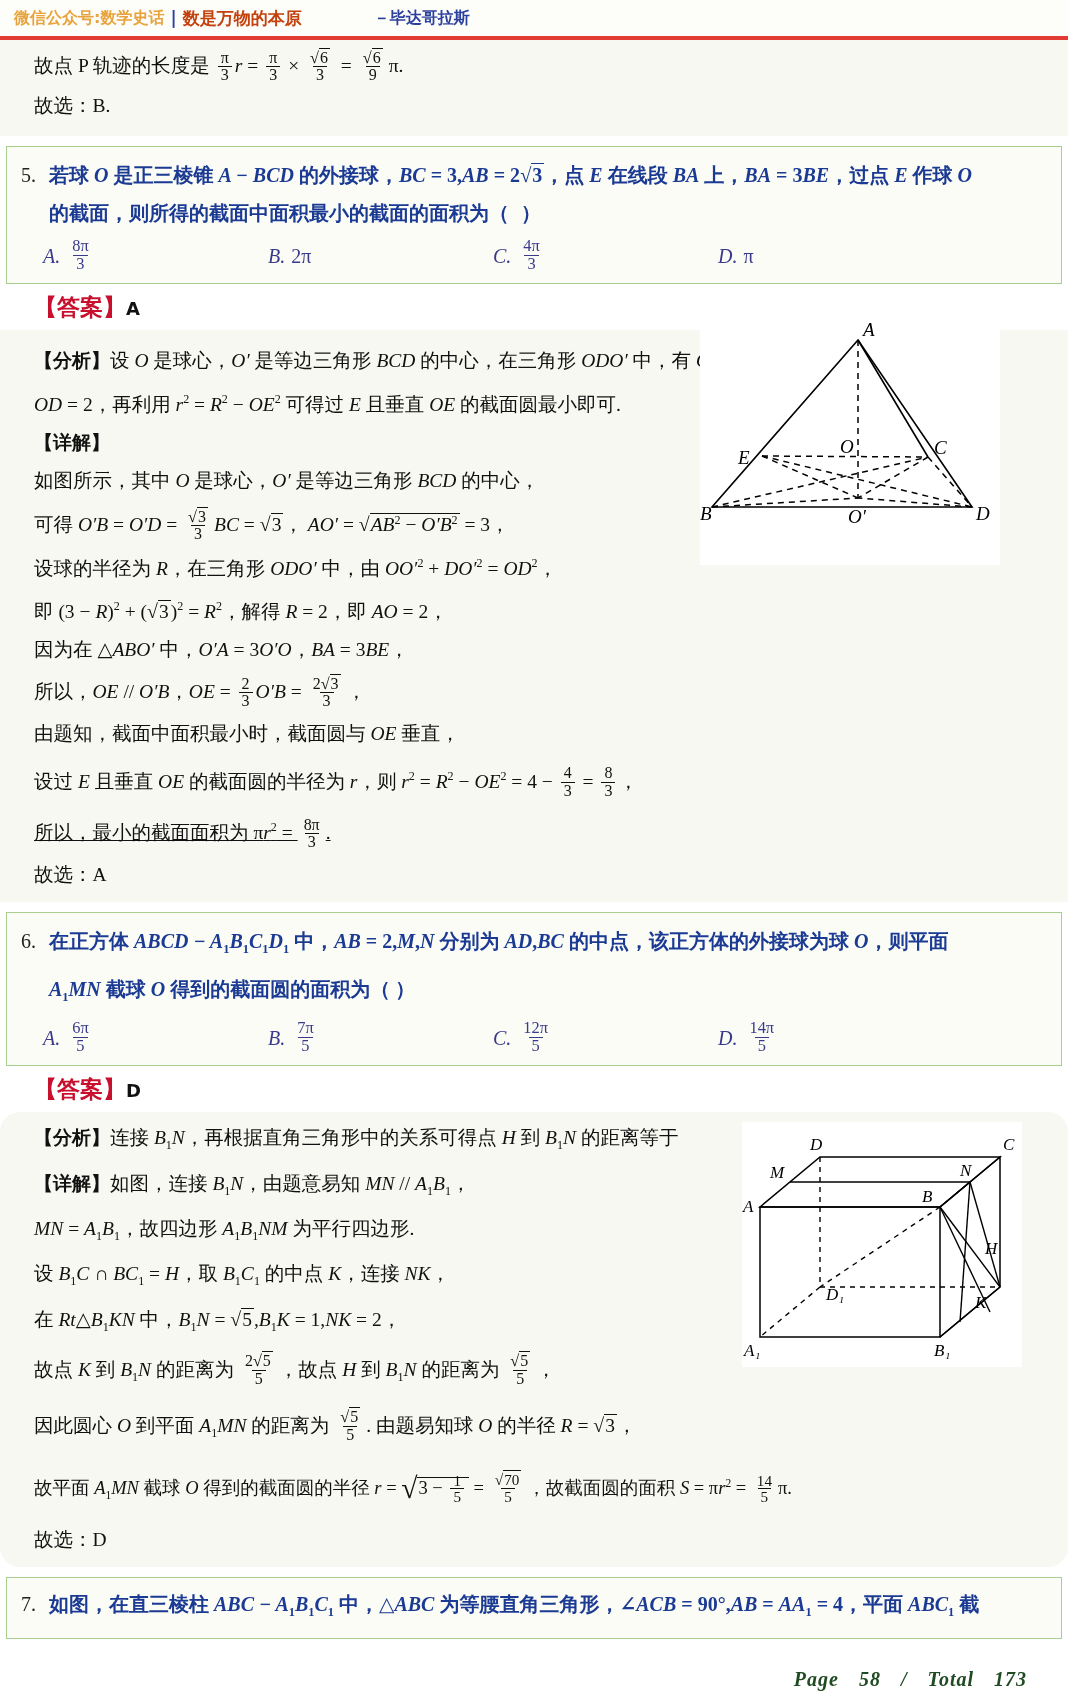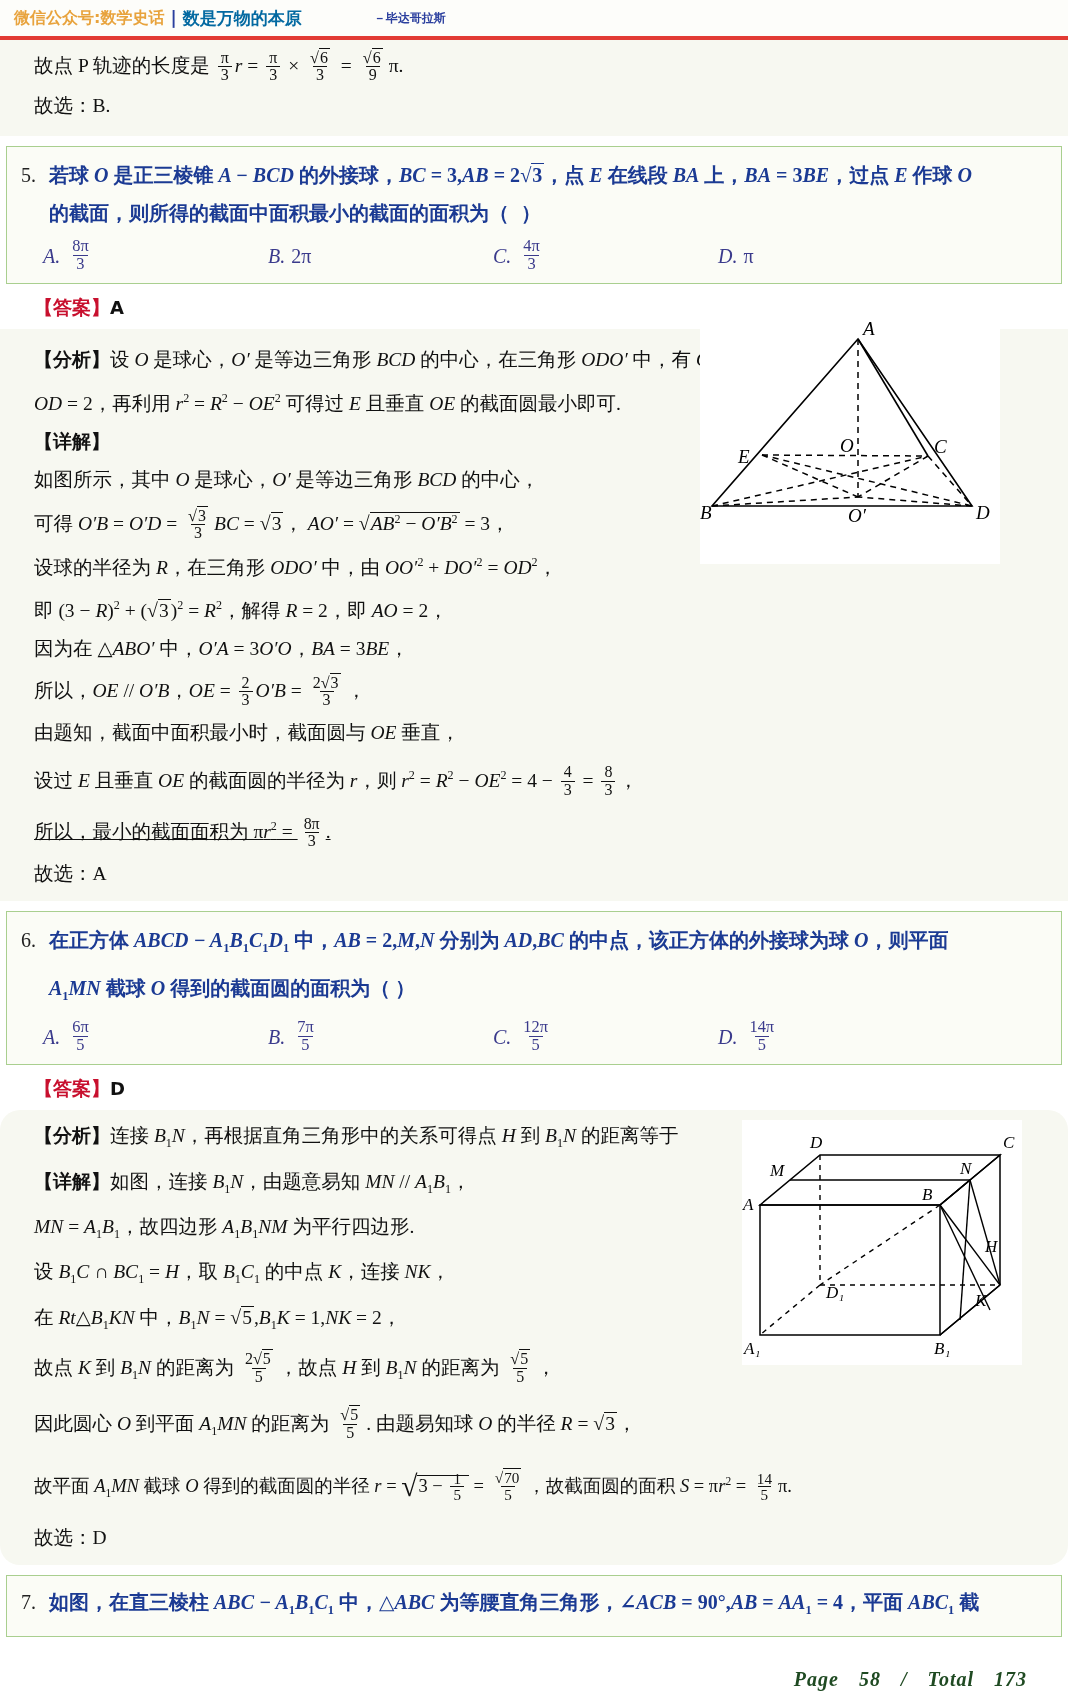--- a/index.html
+++ b/index.html
@@ -30,29 +30,29 @@
     letter-spacing:0px;
   }
   .hdr-sep {
     color:#2b3f9e;
     font-size:17px;
     font-weight:bold;
     margin:0 6px;
     font-family:"DejaVu Sans","Liberation Sans",sans-serif;
   }
   .hdr-motto {
-    color:#0369a1;
+    color:#c2410c;
     font-family:"DejaVu Sans","Liberation Sans",sans-serif;
     font-size:17px;
     font-weight:bold;
   }
   .hdr-author {
     color:#2b3f9e;
     font-family:"DejaVu Sans","Liberation Sans",sans-serif;
-    font-size:12px;
+    font-size:16px;
     font-weight:bold;
     margin-left:72px;
   }
   .header-rule { height:4px; background:#e23b34; width:100%; }
 
   
   .band { background:#f7f8f1; padding:6px 0 8px 0; }
 
   .line {
     padding:0 34px;
@@ -98,21 +98,21 @@
   .ansline {
     background:#ffffff;
     padding:8px 34px 6px 34px;
     font-size:19px;
     line-height:30px;
   }
   .ans-tag {
     color:#c8102e;
     font-weight:bold;
     font-family:"DejaVu Sans","Liberation Sans",sans-serif;
-    font-size:19px;
+    font-size:23px;
   }
   .ans-val {
     color:#111;
     font-family:"DejaVu Sans","Liberation Sans",sans-serif;
     font-size:18px;
     font-weight:bold;
   }
   .seg-tag {
     font-family:"DejaVu Sans","Liberation Sans",sans-serif;
     font-weight:bold;

